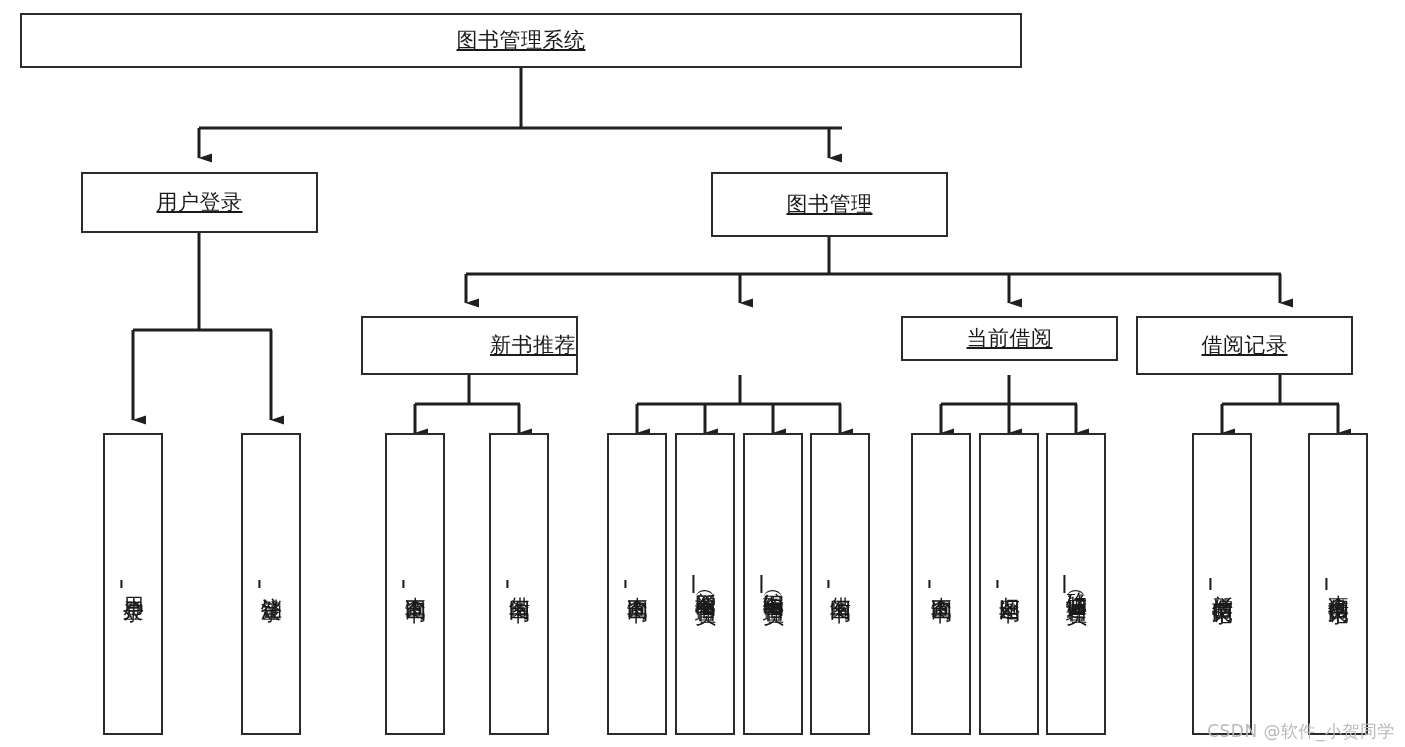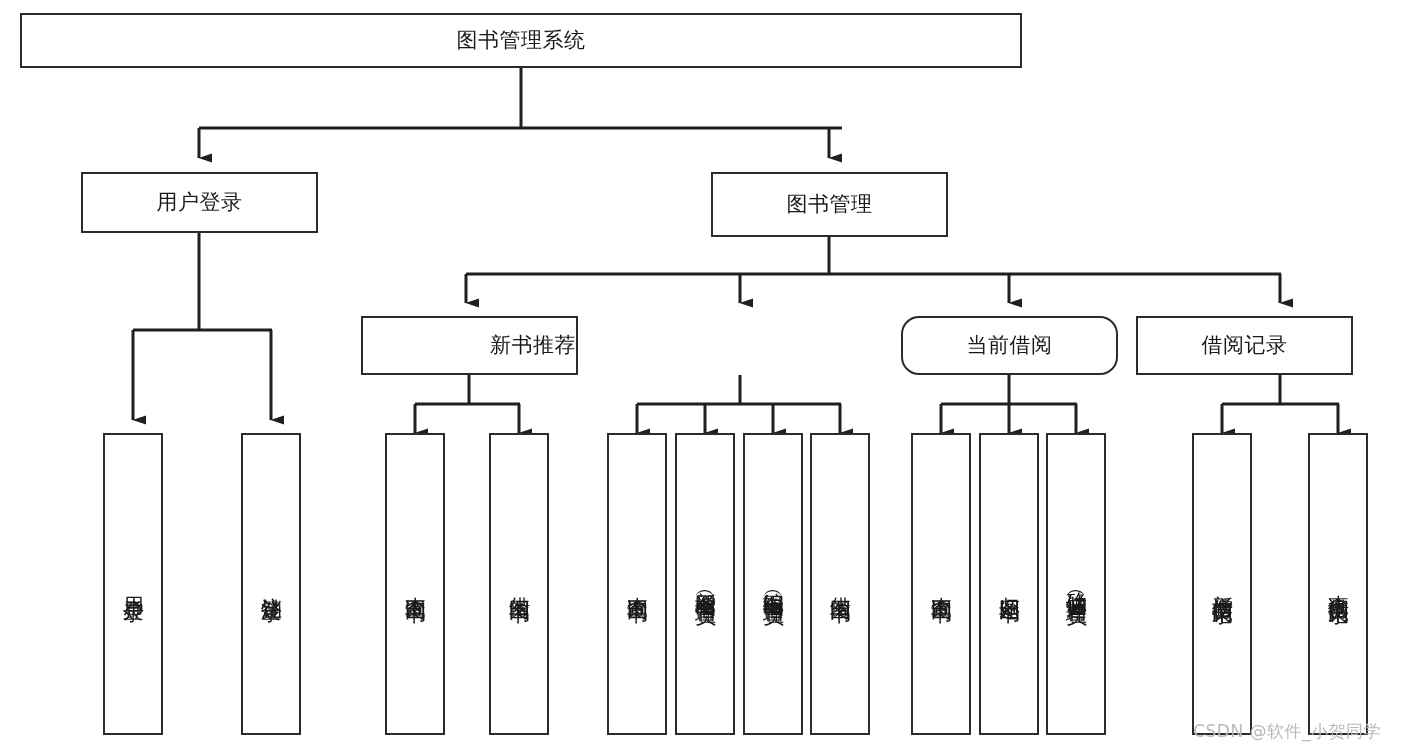--- a/index.html
+++ b/index.html
@@ -28,20 +28,21 @@
   .node {
     position: absolute;
     box-sizing: border-box;
     background: #ffffff;
     border: 2px solid #2b2b2b;
     display: flex;
     align-items: center;
     justify-content: center;
     color: #1a1a1a;
     z-index: 2;
+    text-decoration: underline;
   }
   .node.h {
     font-size: 21px;
     line-height: 1.2;
     letter-spacing: 0.5px;
     white-space: nowrap;
   }
   .node.v {
     writing-mode: vertical-rl;
     text-orientation: upright;
@@ -51,21 +52,21 @@
     padding: 6px 0;
   }
   .node.v .vtext {
     writing-mode: vertical-rl;
     text-orientation: upright;
     text-align: center;
     max-height: 100%;
   }
   #watermark {
     position: absolute;
-    right: 24px;
+    right: 10px;
     bottom: 4px;
     font-size: 17px;
     color: #b9b9b9;
     white-space: nowrap;
     z-index: 3;
     letter-spacing: 0.5px;
   }
 </style>
 </head>
 <body>
@@ -130,21 +131,21 @@
   <div class="node h" style="left:81px; top:172px; width:237px; height:61px;">
     <span>用户登录</span>
   </div>
   <div class="node h" style="left:711px; top:172px; width:237px; height:65px;">
     <span>图书管理</span>
   </div>
 
   <div class="node h" style="left:361px; top:316px; width:217px; height:59px;justify-content:flex-end;">
     <span>新书推荐</span>
   </div>
-  <div class="node h" style="left:901px; top:316px; width:217px; height:59px;border-radius:18px;">
+  <div class="node h" style="left:901px; top:316px; width:217px; height:45px;">
     <span>当前借阅</span>
   </div>
   <div class="node h" style="left:1136px; top:316px; width:217px; height:59px;">
     <span>借阅记录</span>
   </div>
 
   <div class="node v" style="left:103px; top:433px; width:60px; height:302px;">
     <span class="vtext">用户登录</span>
   </div>
   <div class="node v" style="left:241px; top:433px; width:60px; height:302px;">

